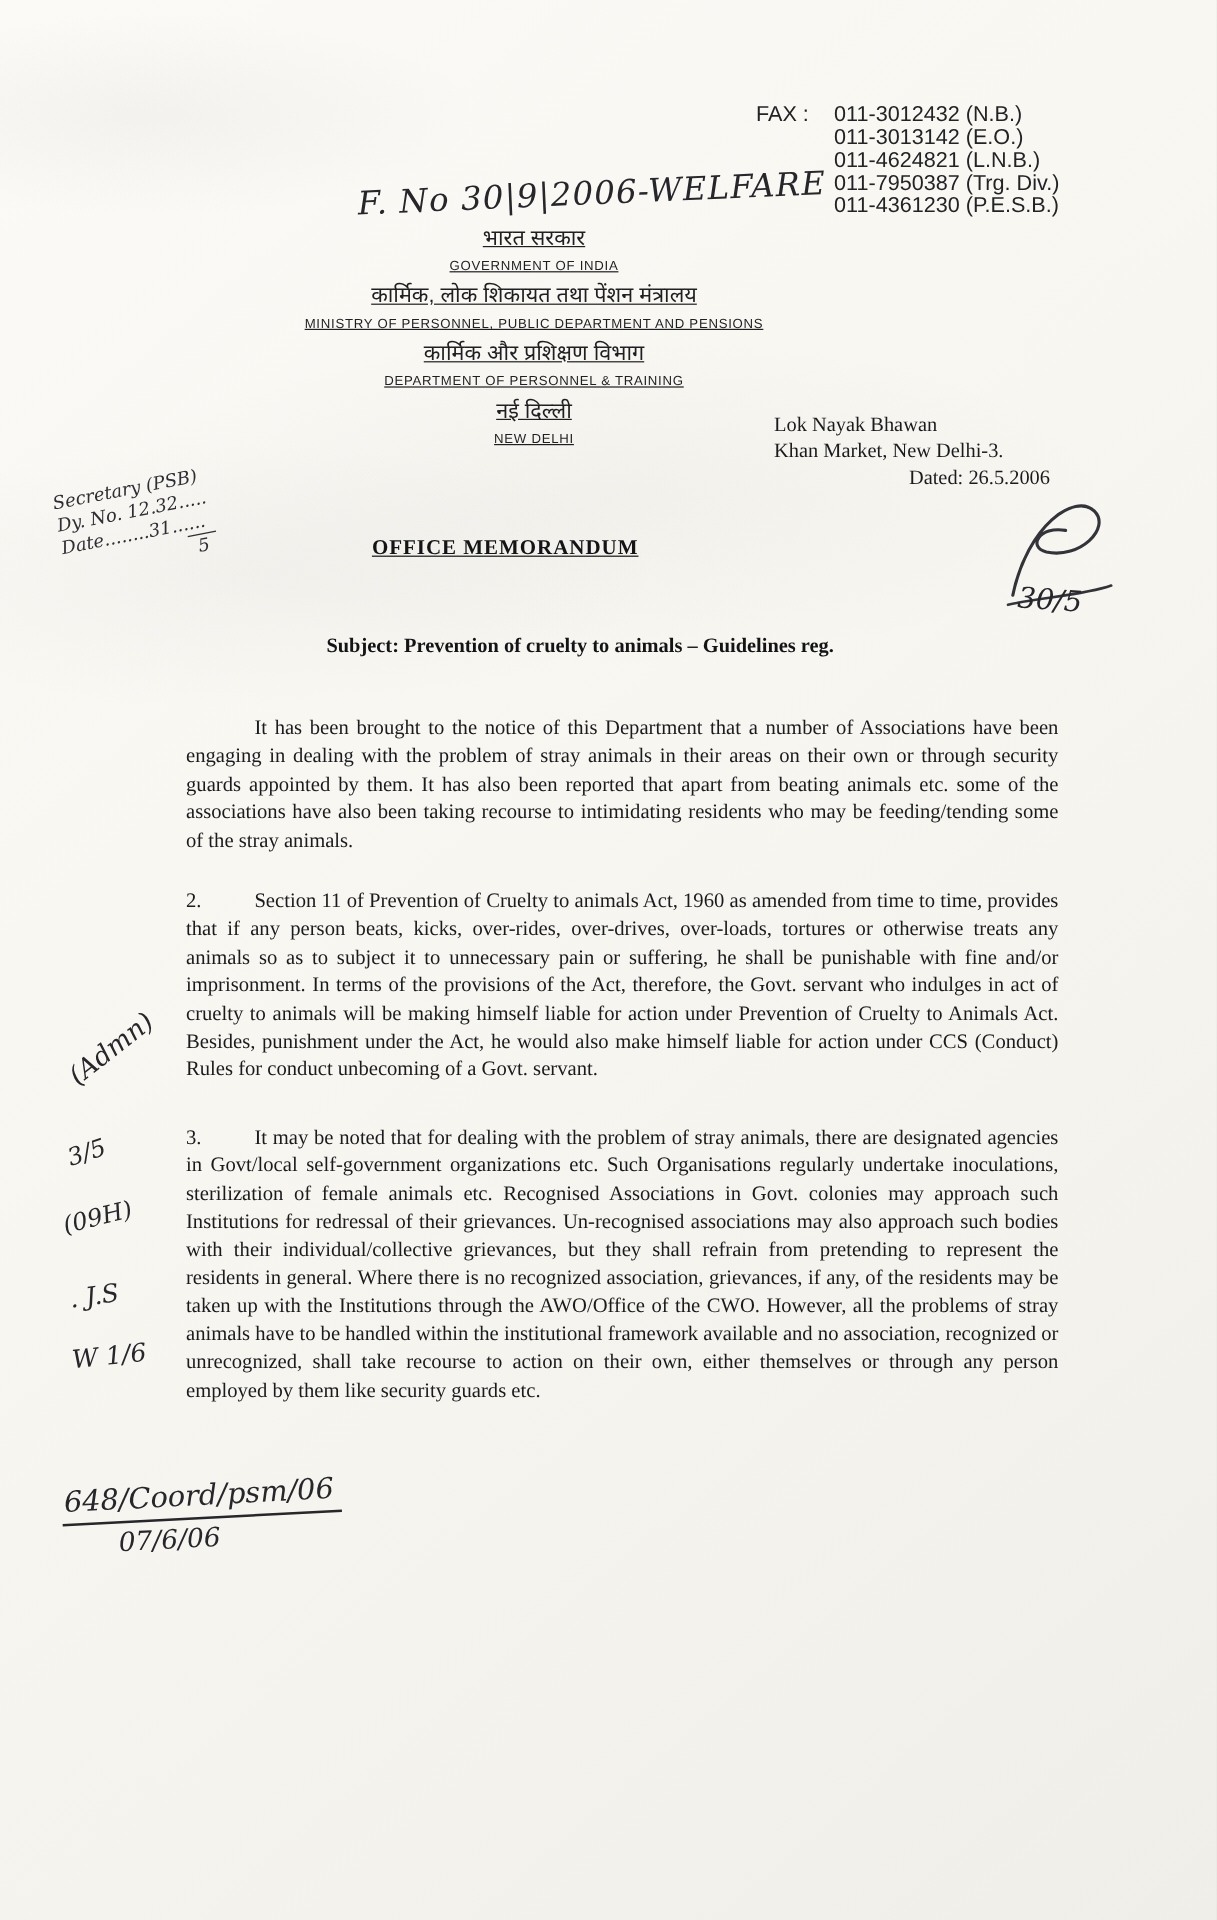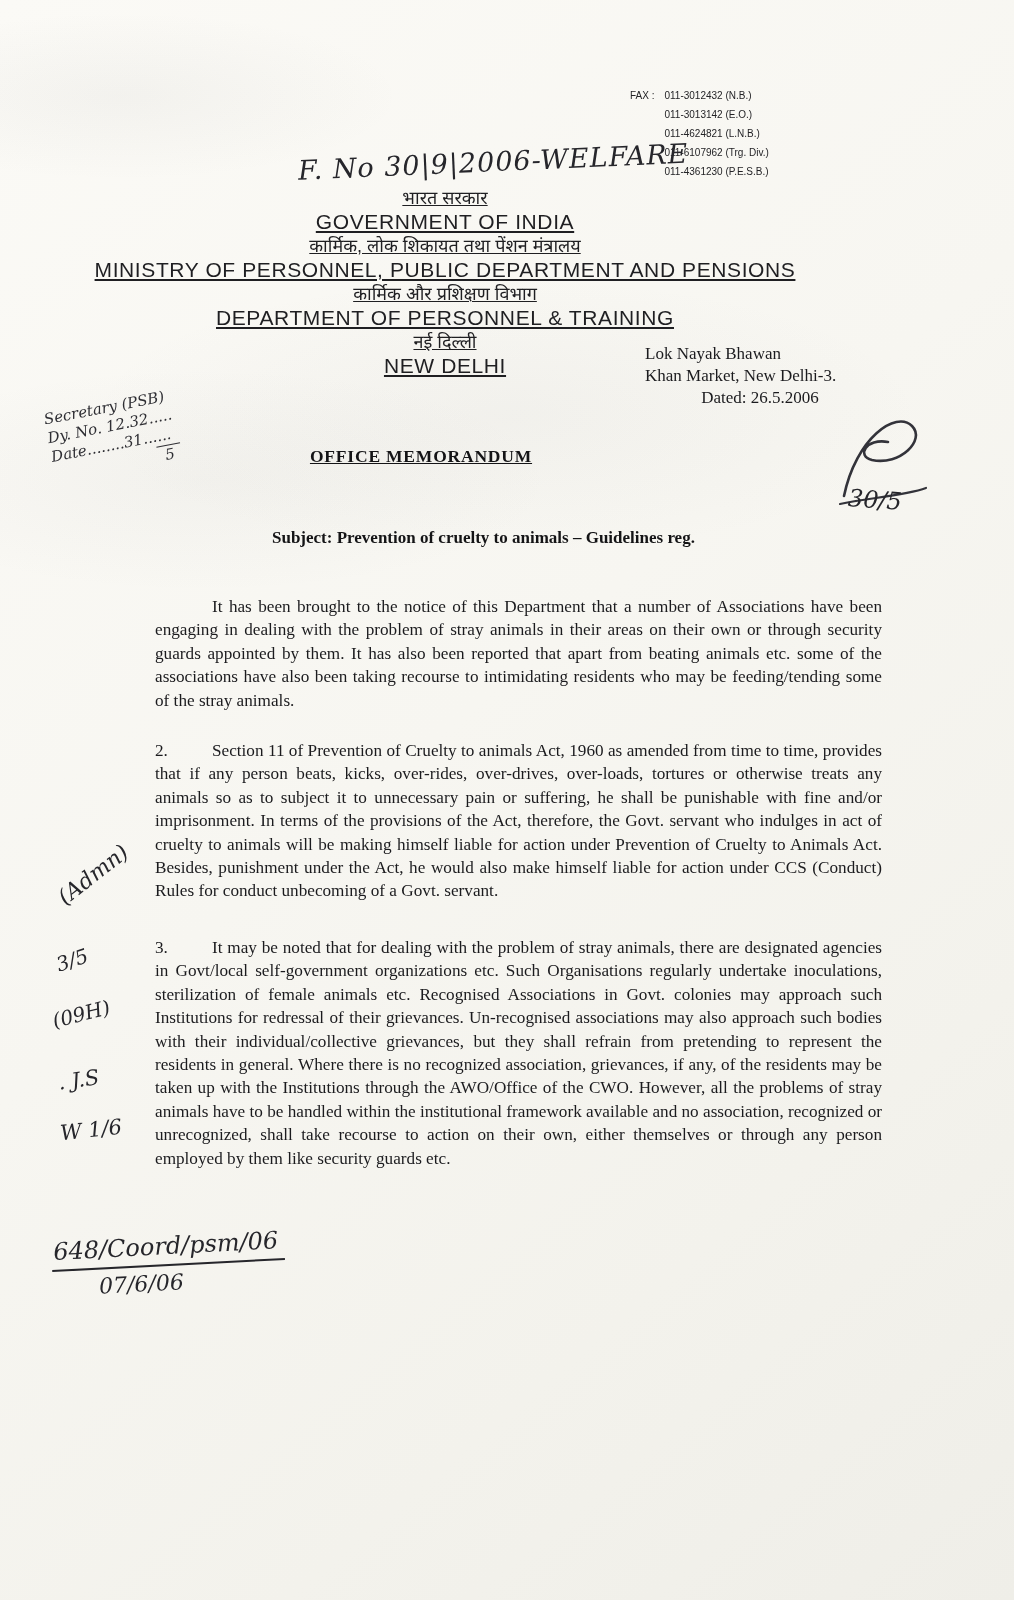--- a/index.html
+++ b/index.html
@@ -16,37 +16,37 @@
     background:
       radial-gradient(ellipse 400px 120px at 12% 6%, rgba(120,120,120,0.06), transparent 70%),
       radial-gradient(ellipse 600px 200px at 50% 26%, rgba(120,120,120,0.05), transparent 70%),
       radial-gradient(ellipse 500px 160px at 20% 30%, rgba(120,120,120,0.05), transparent 70%);
     pointer-events:none;
   }
   .hand { font-family:"DejaVu Serif", serif; font-style:italic; color:#26262b; }
 
   
   .fax { position:absolute; top:86px; left:630px; font-family:"Liberation Sans",sans-serif;
-         font-size:10px; line-height:19px; color:#232326; display:flex; }
+         font-size:18px; line-height:19px; color:#232326; display:flex;gap:11px; }
   .fax .fax-label { margin-right:10px; white-space:nowrap; }
 
   
   .file-no { position:absolute; top:146px; left:298px; width:400px;
              font-size:27px; transform:rotate(-2.5deg); letter-spacing:1px; white-space:nowrap; }
 
   
   .hdr { position:absolute; top:186px; left:40px; width:810px; text-align:center;
          font-family:"Liberation Sans",sans-serif; color:#1f1f22;text-decoration:underline; }
   .hdr .hi   { font-size:18px; line-height:24px; }
-  .hdr .en   { font-size:21px; line-height:24px; letter-spacing:0.6px; }
+  .hdr .en   { font-size:11px; line-height:24px; letter-spacing:0.6px; }
 
   
   .addr { position:absolute; top:343px; left:645px; width:240px; text-align:left;
           font-size:17px; line-height:22px; color:#1b1b1e; }
-  .addr .dated { text-align:center; padding-right:10px; }
+  .addr .dated { text-align:right; padding-right:10px; }
 
   
   .stamp { position:absolute; top:392px; left:48px; width:190px; transform:rotate(-11deg);
            font-size:15px; line-height:19px; color:#2e2e33; }
   .stamp .s4 { margin-left:105px; border-top:1.5px solid #2e2e33; width:24px; text-align:center; }
 
   
   .memo-title { position:absolute; top:446px; left:0; width:802px; text-align:center;
                 font-weight:bold; font-size:17.5px; letter-spacing:0.8px;
                 text-decoration:underline; color:#141416; }
@@ -84,21 +84,21 @@
 <body>
 
 <div class="page">
 
   <div class="fax">
     <div class="fax-label">FAX :</div>
     <div>
       <div>011-3012432 (N.B.)</div>
       <div>011-3013142 (E.O.)</div>
       <div>011-4624821 (L.N.B.)</div>
-      <div>011-6107962 (Trg. Div.)</div>
+      <div>011-7950387 (Trg. Div.)</div>
       <div>011-4361230 (P.E.S.B.)</div>
     </div>
   </div>
 
   <div class="file-no hand">F. No 30|9|2006-WELFARE</div>
 
   <div class="hdr">
     <div class="hi">भारत सरकार</div>
     <div class="en">GOVERNMENT OF INDIA</div>
     <div class="hi">कार्मिक, लोक शिकायत तथा पेंशन मंत्रालय</div>

